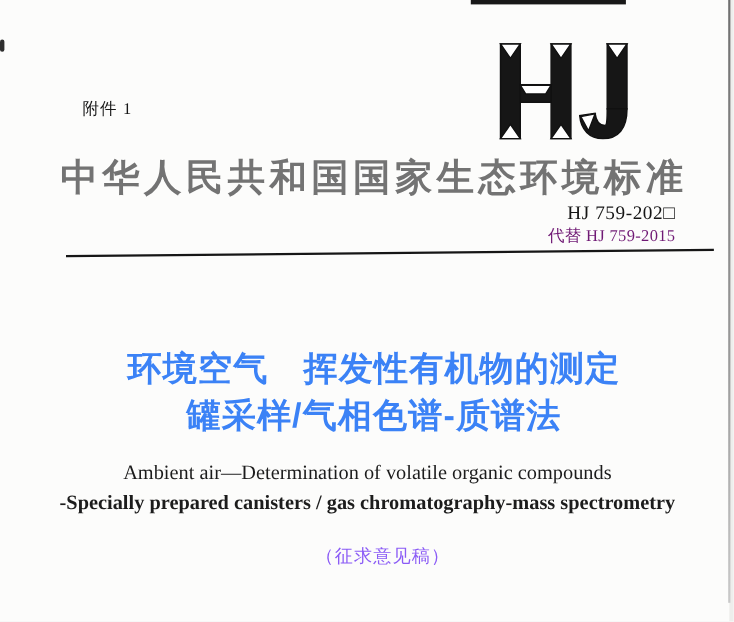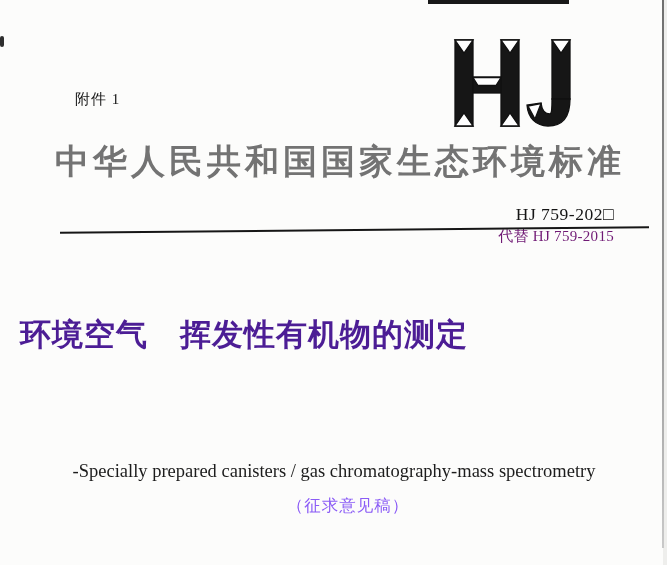--- a/index.html
+++ b/index.html
@@ -42,46 +42,46 @@
   .heading{
     position:absolute;left:20px;top:139px;width:640px;
     text-align:center;
     font-size:34px;font-weight:700;
     letter-spacing:4px;white-space:nowrap;
     color:#737373;
     font-family:"Liberation Serif","DejaVu Serif",serif;
   }
   .std-block{
     position:absolute;right:53px;top:183px;
-    text-align:right;line-height:1.2;margin-top:21px;
+    text-align:right;line-height:1.2;
   }
   .std-number{
     font-size:17.5px;letter-spacing:.5px;color:#151515;
   }
   .std-replaces{
     font-size:15px;margin-top:2px;letter-spacing:.3px;color:#701a75;
   }
   .divider{
     position:absolute;left:60px;top:229px;width:589px;height:2px;
     background:#161616;transform:rotate(-0.55deg);
   }
   .title-cn{
-    position:absolute;left:20px;width:640px;text-align:left;
+    position:absolute;left:20px;width:640px;text-align:center;
     font-family:"Liberation Sans","DejaVu Sans",sans-serif;
     font-weight:700;font-size:31px;letter-spacing:1px;
-    color:#4c1d95;white-space:nowrap;
+    color:#3b82f6;white-space:nowrap;
   }
   .title-cn.l1{top:314px;}
   .title-cn.l2{top:357px;}
   .title-en{
     position:absolute;left:14px;width:640px;text-align:center;
     font-size:18.5px;color:#1c1c1c;white-space:nowrap;
   }
   .title-en.l1{top:420px;}
-  .title-en.l2{top:461px;}
+  .title-en.l2{top:448px;font-weight:bold;}
   .draft-note{
     position:absolute;left:28px;top:495px;width:640px;text-align:center;
     font-size:16.5px;letter-spacing:1px;color:#8b5cf6;
   }
 </style>
 </head>
 <body>
 
 <div class="page">
 
@@ -120,18 +120,20 @@
   <div class="heading">中华人民共和国国家生态环境标准</div>
 
   <div class="std-block">
     <div class="std-number">HJ 759-202□</div>
     <div class="std-replaces">代替 HJ 759-2015</div>
   </div>
 
   <div class="divider"></div>
 
   <div class="title-cn l1">环境空气　挥发性有机物的测定</div>
+  <div class="title-cn l2">罐采样/气相色谱-质谱法</div>
 
+  <div class="title-en l1">Ambient air—Determination of volatile organic compounds</div>
   <div class="title-en l2">-Specially prepared canisters / gas chromatography-mass spectrometry</div>
 
   <div class="draft-note">（征求意见稿）</div>
 
 </div>
 
 </body></html>

